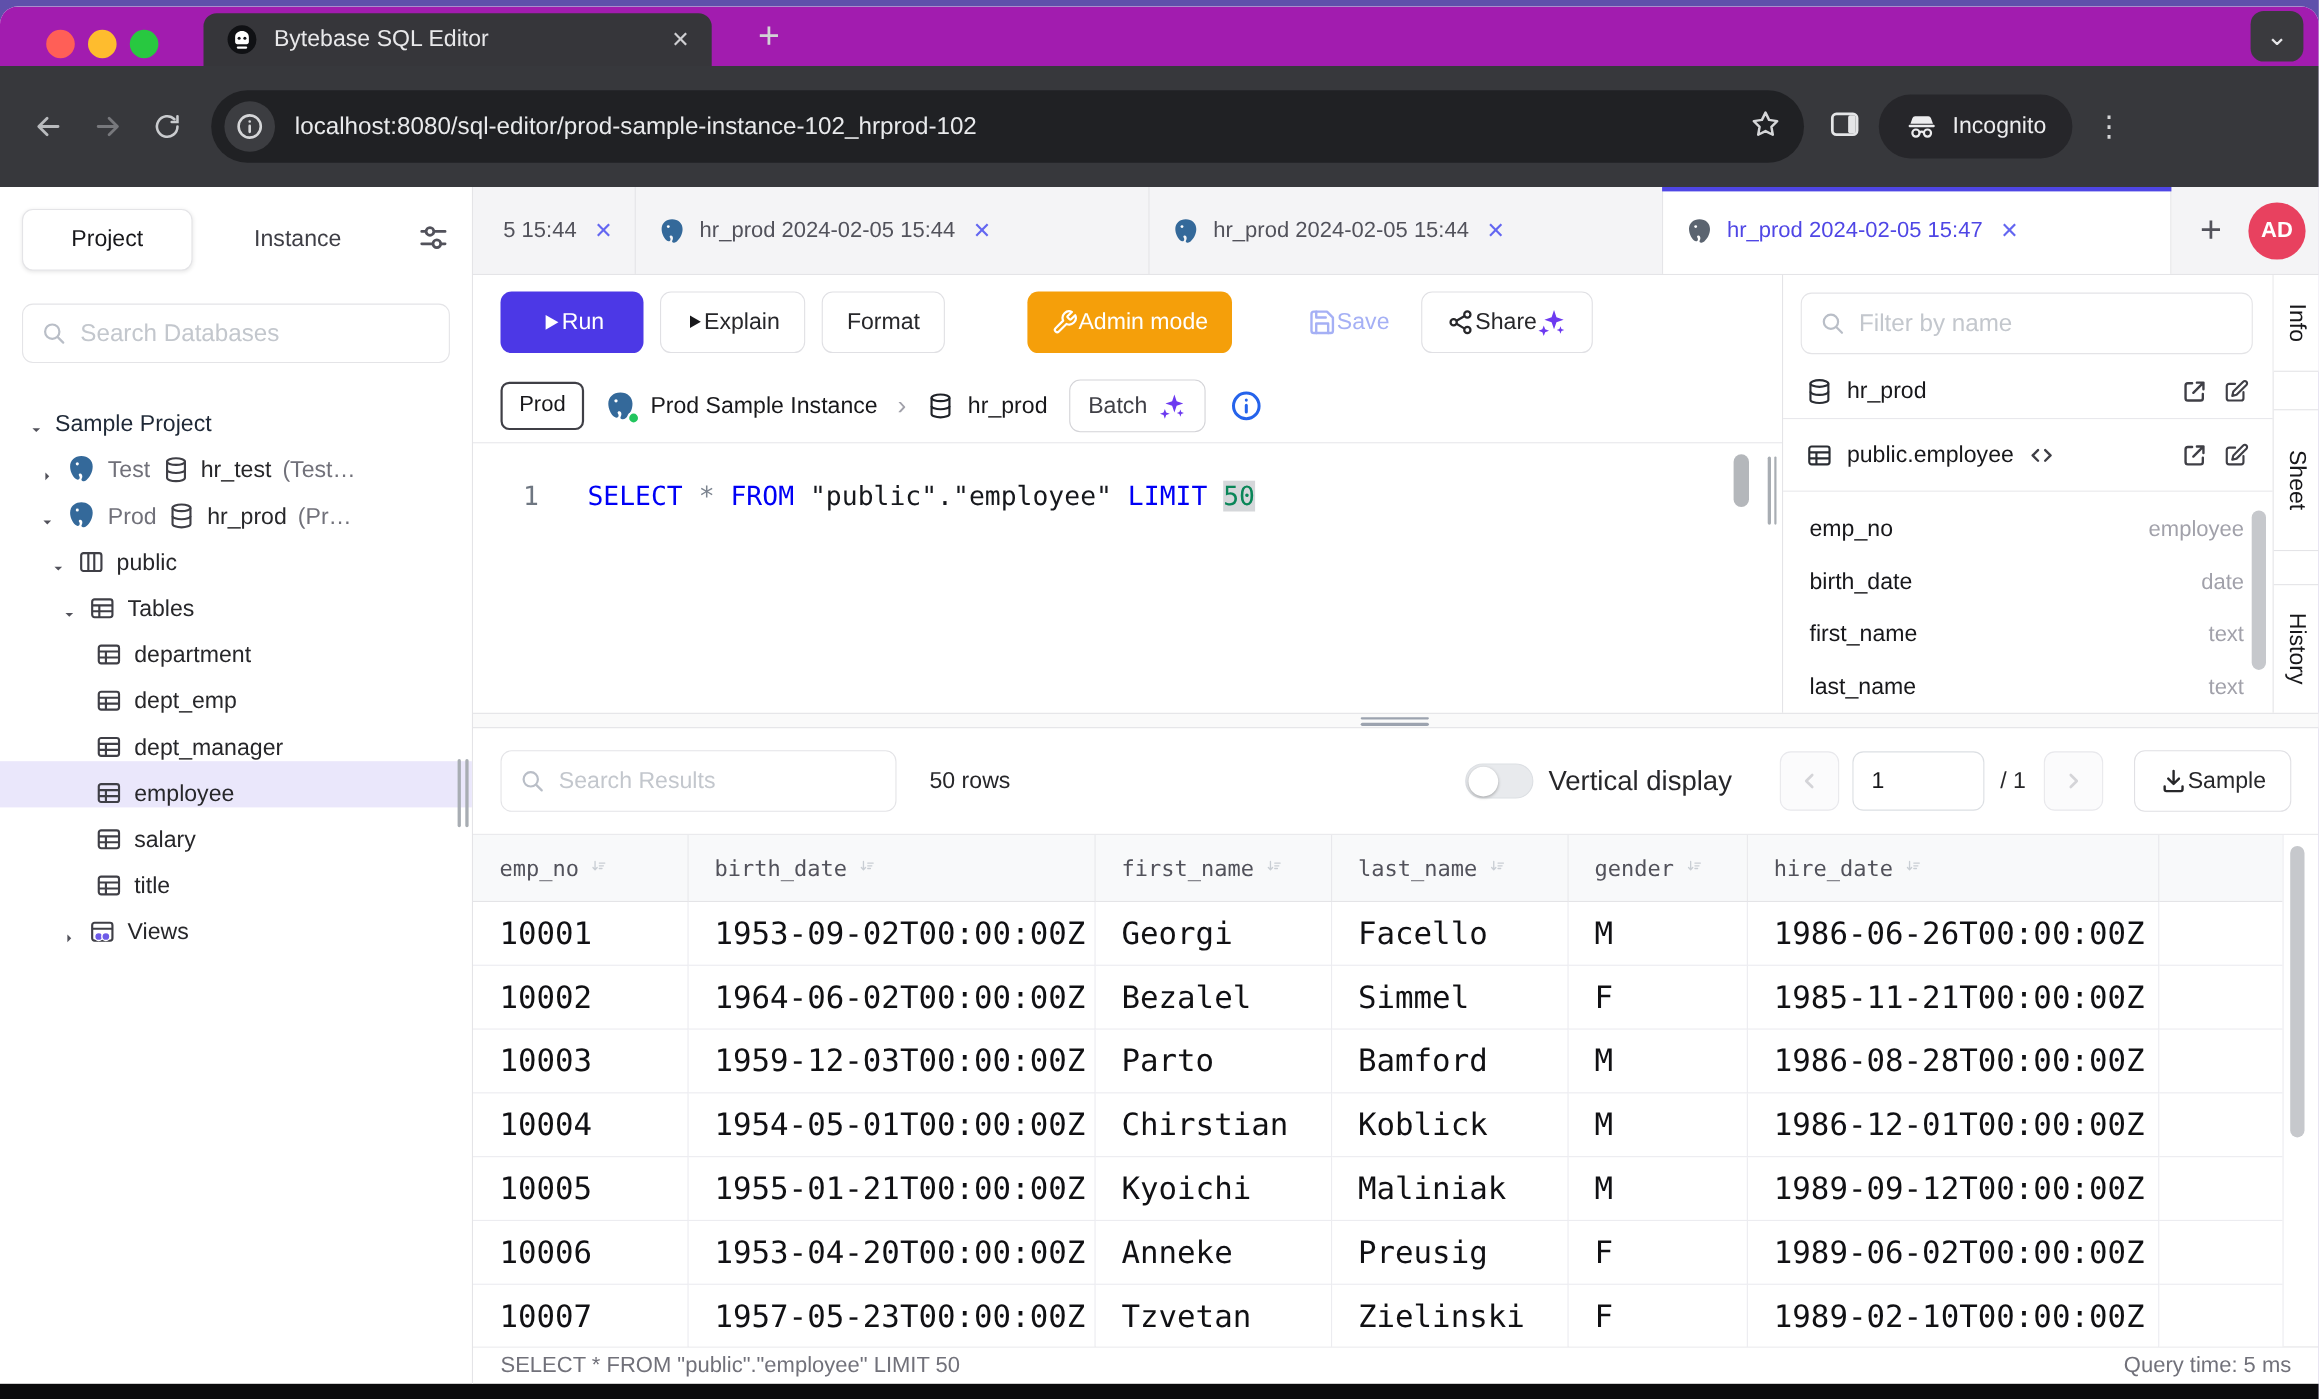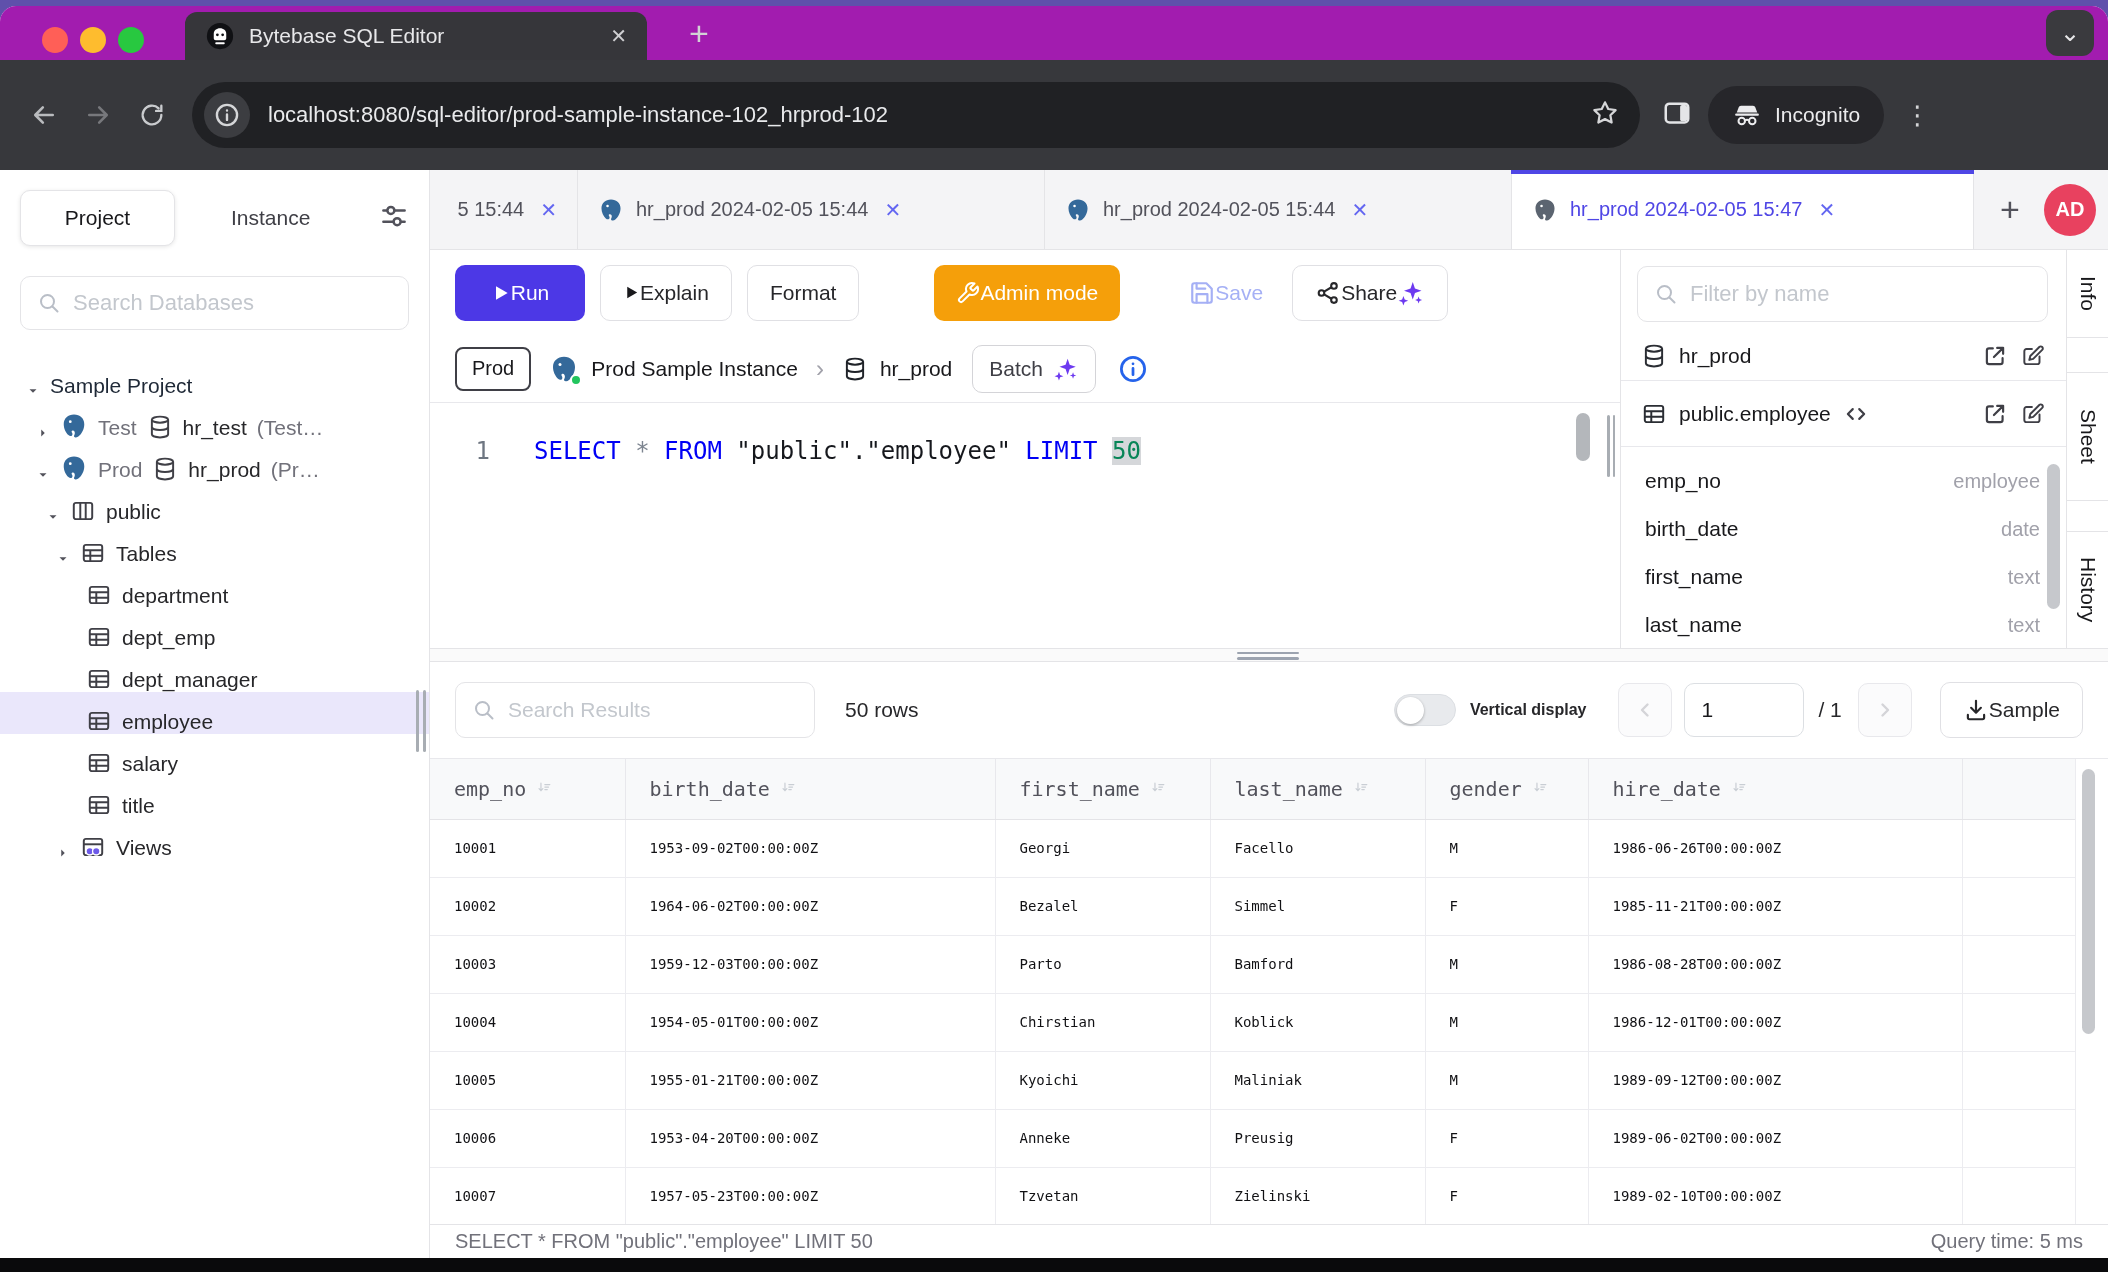--- a/index.html
+++ b/index.html
@@ -130,33 +130,33 @@
 
   
   .results { flex:1; display:flex; flex-direction:column; min-height:0; }
   .results-toolbar { height:96px; display:flex; align-items:center; padding:0 25px; flex:none; }
   .search-results-box { width:360px; height:56px; }
   .search-results-box .ph-input { font-size:21px; }
   .rowcount { margin-left:30px; font-size:21px; color:#27272a; }
   .vd-group { margin-left:auto; display:flex; align-items:center; }
   .toggle { width:62px; height:32px; border-radius:16px; background:#e8eaed; border:1px solid #dcdfe3; position:relative; }
   .knob { position:absolute; left:2px; top:1.5px; width:27px; height:27px; background:#fff; border-radius:50%; box-shadow:0 1px 3px rgba(0,0,0,.3); }
-  .vd-label { font-size:16px; color:#27272a; margin:0 32px 0 14px;font-weight:bold; }
+  .vd-label { font-size:25px; color:#27272a; margin:0 44px 0 14px; }
   .pgbtn { width:54px; height:54px; border:1px solid #e8e8ec; background:#fbfbfc; border-radius:10px; display:flex; align-items:center; justify-content:center; color:#d4d4d8; }
   .pg-input { width:120px; height:54px; border:1px solid #dcdfe3; border-radius:10px; font-size:21px; color:#18181b; padding-left:16px; margin:0 14px 0 12px; font-family:"Liberation Sans",sans-serif; outline:none; }
   .pg-total { font-size:21px; color:#27272a; margin-right:16px; white-space:nowrap; }
   .btn-export { margin-left:28px; }
 
   .table-wrap { flex:1; position:relative; overflow:hidden; border-top:1px solid #e8e8ec; min-height:0; }
   table.grid { border-collapse:collapse; width:1645px; table-layout:fixed; font-family:"DejaVu Sans Mono",monospace; }
   .grid th { height:60px; background:#f8f9fa; font-weight:normal; color:#52525b; font-size:20px; text-align:left; padding-left:24px; border-right:1px solid #e8e8ec; border-bottom:1px solid #e4e4e7; }
   .grid th.filler, .grid td.filler { border-right:none; padding:0; }
   .hwrap { display:flex; align-items:center; gap:10px; }
   .sort-ic { color:#c9ced4; display:flex; }
-  .grid td { height:58px; font-size:14px; color:#111114; padding-left:24px; border-right:1px solid #ececf0; border-bottom:1px solid #ececf0; background:#fff; white-space:nowrap; overflow:hidden; }
+  .grid td { height:58px; font-size:28px; color:#111114; padding-left:24px; border-right:1px solid #ececf0; border-bottom:1px solid #ececf0; background:#fff; white-space:nowrap; overflow:hidden; }
   .scroll-strip { position:absolute; right:8px; top:0; bottom:0; width:25px; border-left:1px solid #ececf0; }
   .scroll-strip .thumb { position:absolute; left:6px; top:10px; width:13px; height:265px; background:#c6c8cc; border-radius:7px; }
 
   .status-bar { height:34px; border-top:1px solid #e4e4e7; display:flex; align-items:center; justify-content:space-between; padding:0 25px; color:#71717a; font-size:20px; flex:none; }
 
   .i14 { width:14px; height:14px; } .i17 { width:17px; height:17px; } .i20 { width:20px; height:20px; }
   .i24 { width:24px; height:24px; } .i26 { width:26px; height:26px; } .i28 { width:28px; height:28px; } .i30 { width:30px; height:30px; }
 </style>
 </head>
 <body>

